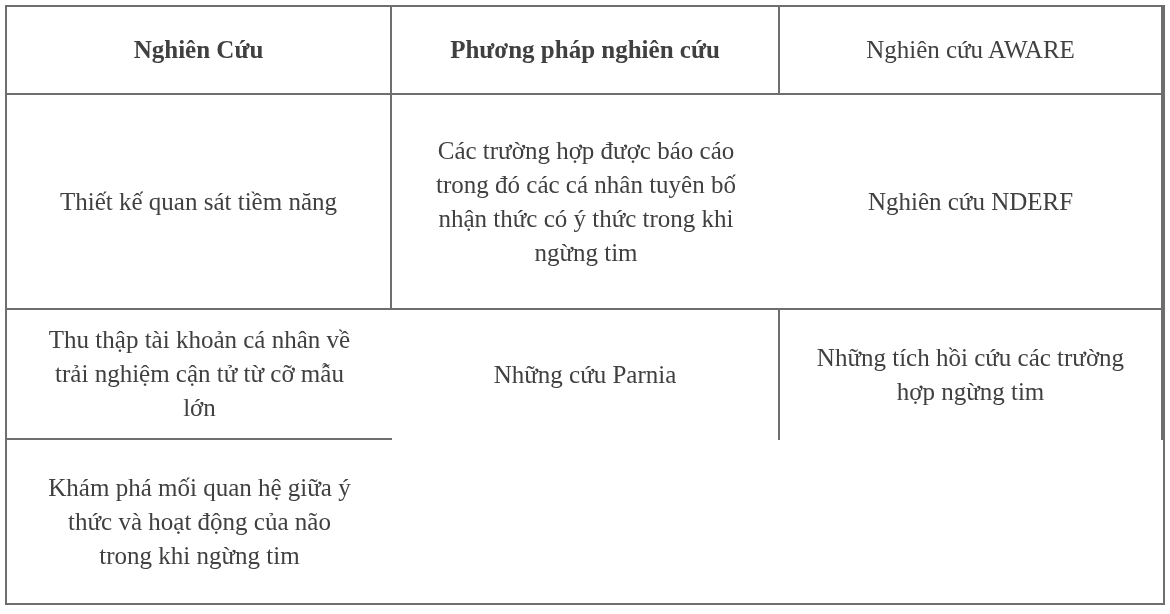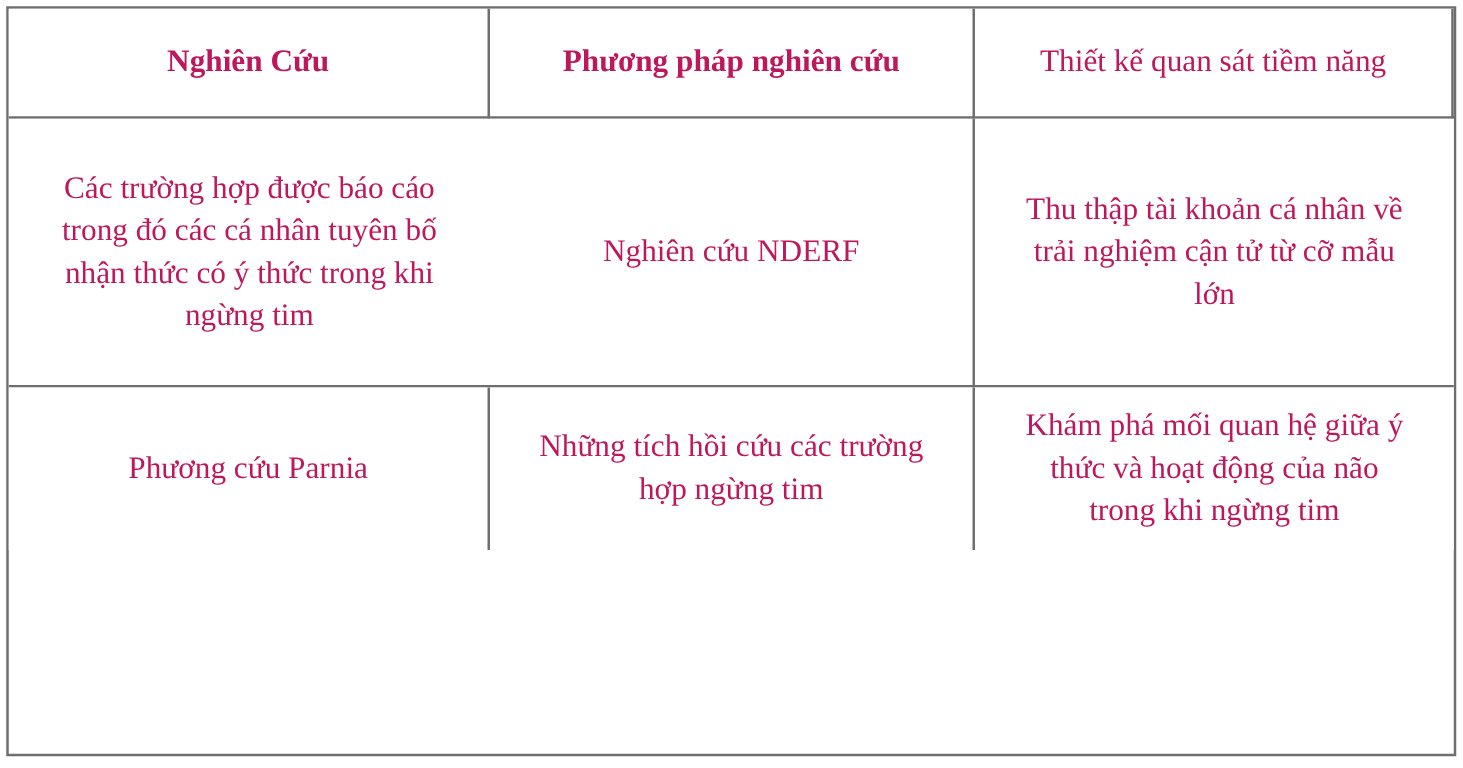--- a/index.html
+++ b/index.html
@@ -6,21 +6,21 @@
     margin: 0;
     padding: 0;
     background: #ffffff;
   }
   .page {
     position: relative;
     width: 1170px;
     height: 614px;
     background: #ffffff;
     font-family: "Liberation Serif", "DejaVu Serif", serif;
-    color: #be185d;
+    color: #404040;
     overflow: hidden;
   }
   .study-table {
     position: absolute;
     left: 5px;
     top: 5px;
     width: 1160px;
     height: 600px;
     box-sizing: border-box;
     border: 2px solid #6e6e6e;
@@ -53,32 +53,33 @@
 </style>
 </head>
 <body>
 
 <div class="page">
   <div class="study-table">
 
     <div class="cell header col-1 rowline">Nghiên Cứu</div>
     <div class="cell header col-2 rowline">Phương pháp nghiên cứu</div>
 
+    <div class="cell col-1 rowline">Nghiên cứu AWARE</div>
     <div class="cell col-2 rowline">Thiết kế quan sát tiềm năng</div>
     <div class="cell rowline">Các trường hợp được báo cáo
 trong đó các cá nhân tuyên bố
 nhận thức có ý thức trong khi
 ngừng tim</div>
 
     <div class="cell col-1 rowline">Nghiên cứu NDERF</div>
     <div class="cell rowline">Thu thập tài khoản cá nhân về
 trải nghiệm cận tử từ cỡ mẫu
 lớn</div>
 
-    <div class="cell col-1">Phương cứu Parnia</div>
+    <div class="cell col-1">Những cứu Parnia</div>
     <div class="cell col-2">Những tích hồi cứu các trường
 hợp ngừng tim</div>
     <div class="cell">Khám phá mối quan hệ giữa ý
 thức và hoạt động của não
 trong khi ngừng tim</div>
 
   </div>
 </div>
 
 </body></html>

